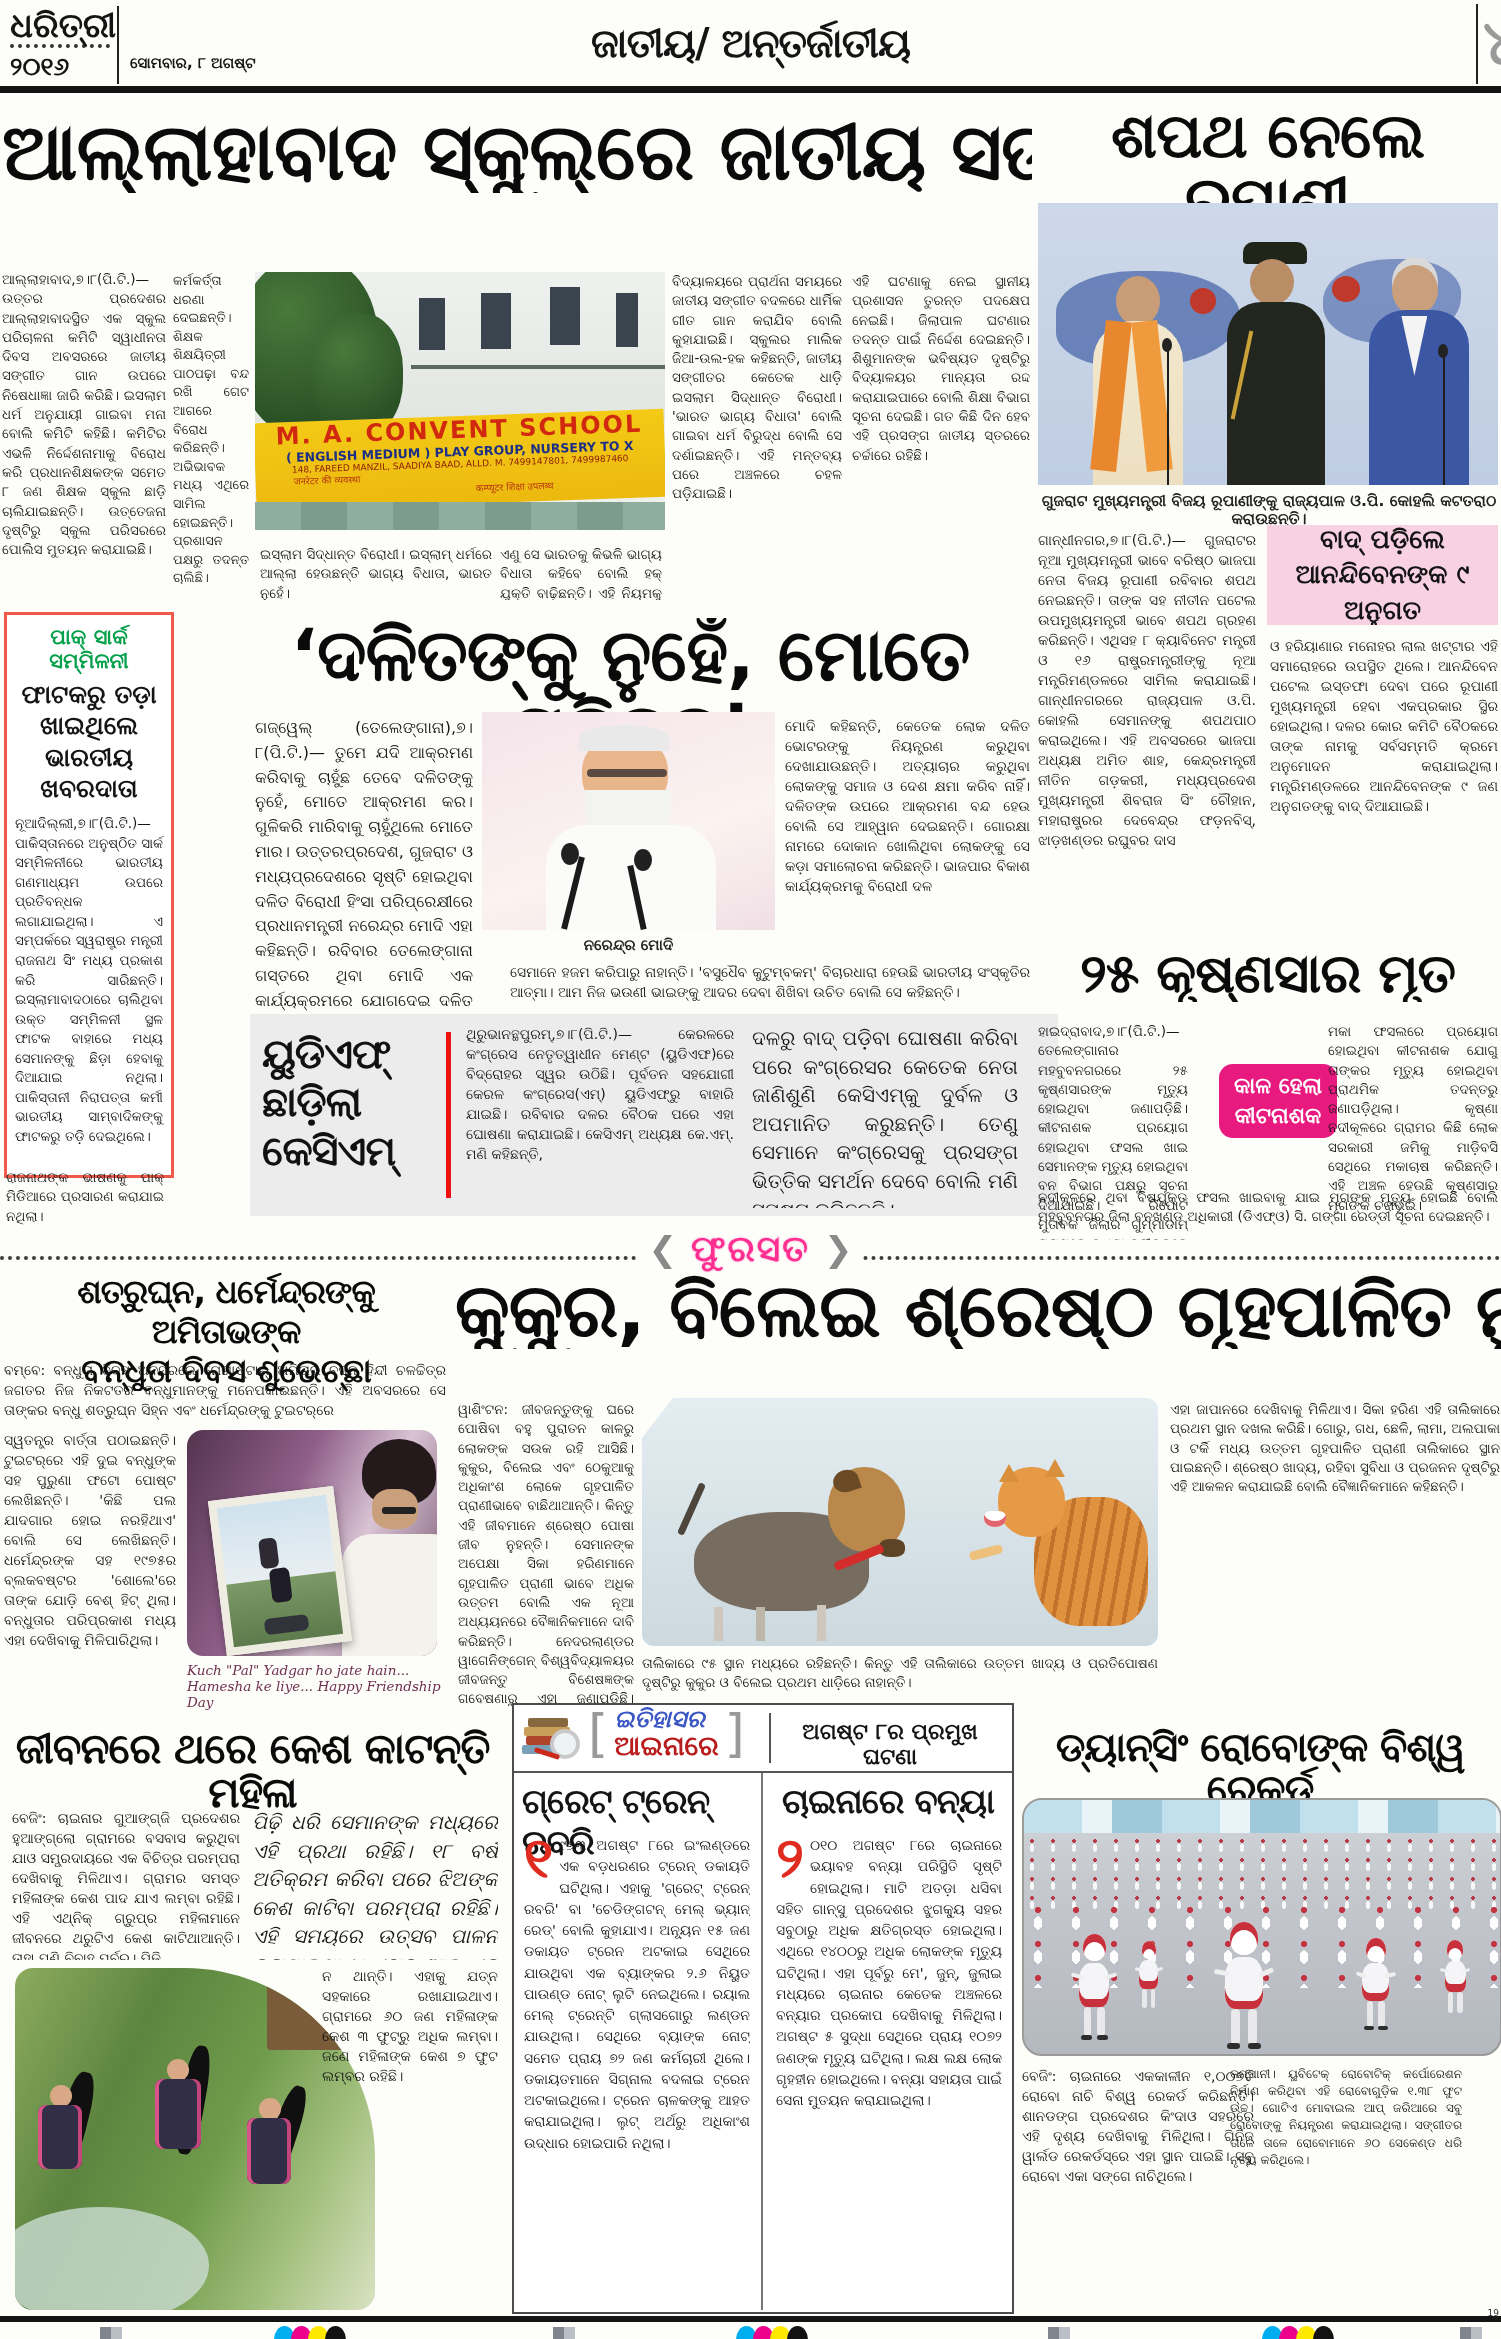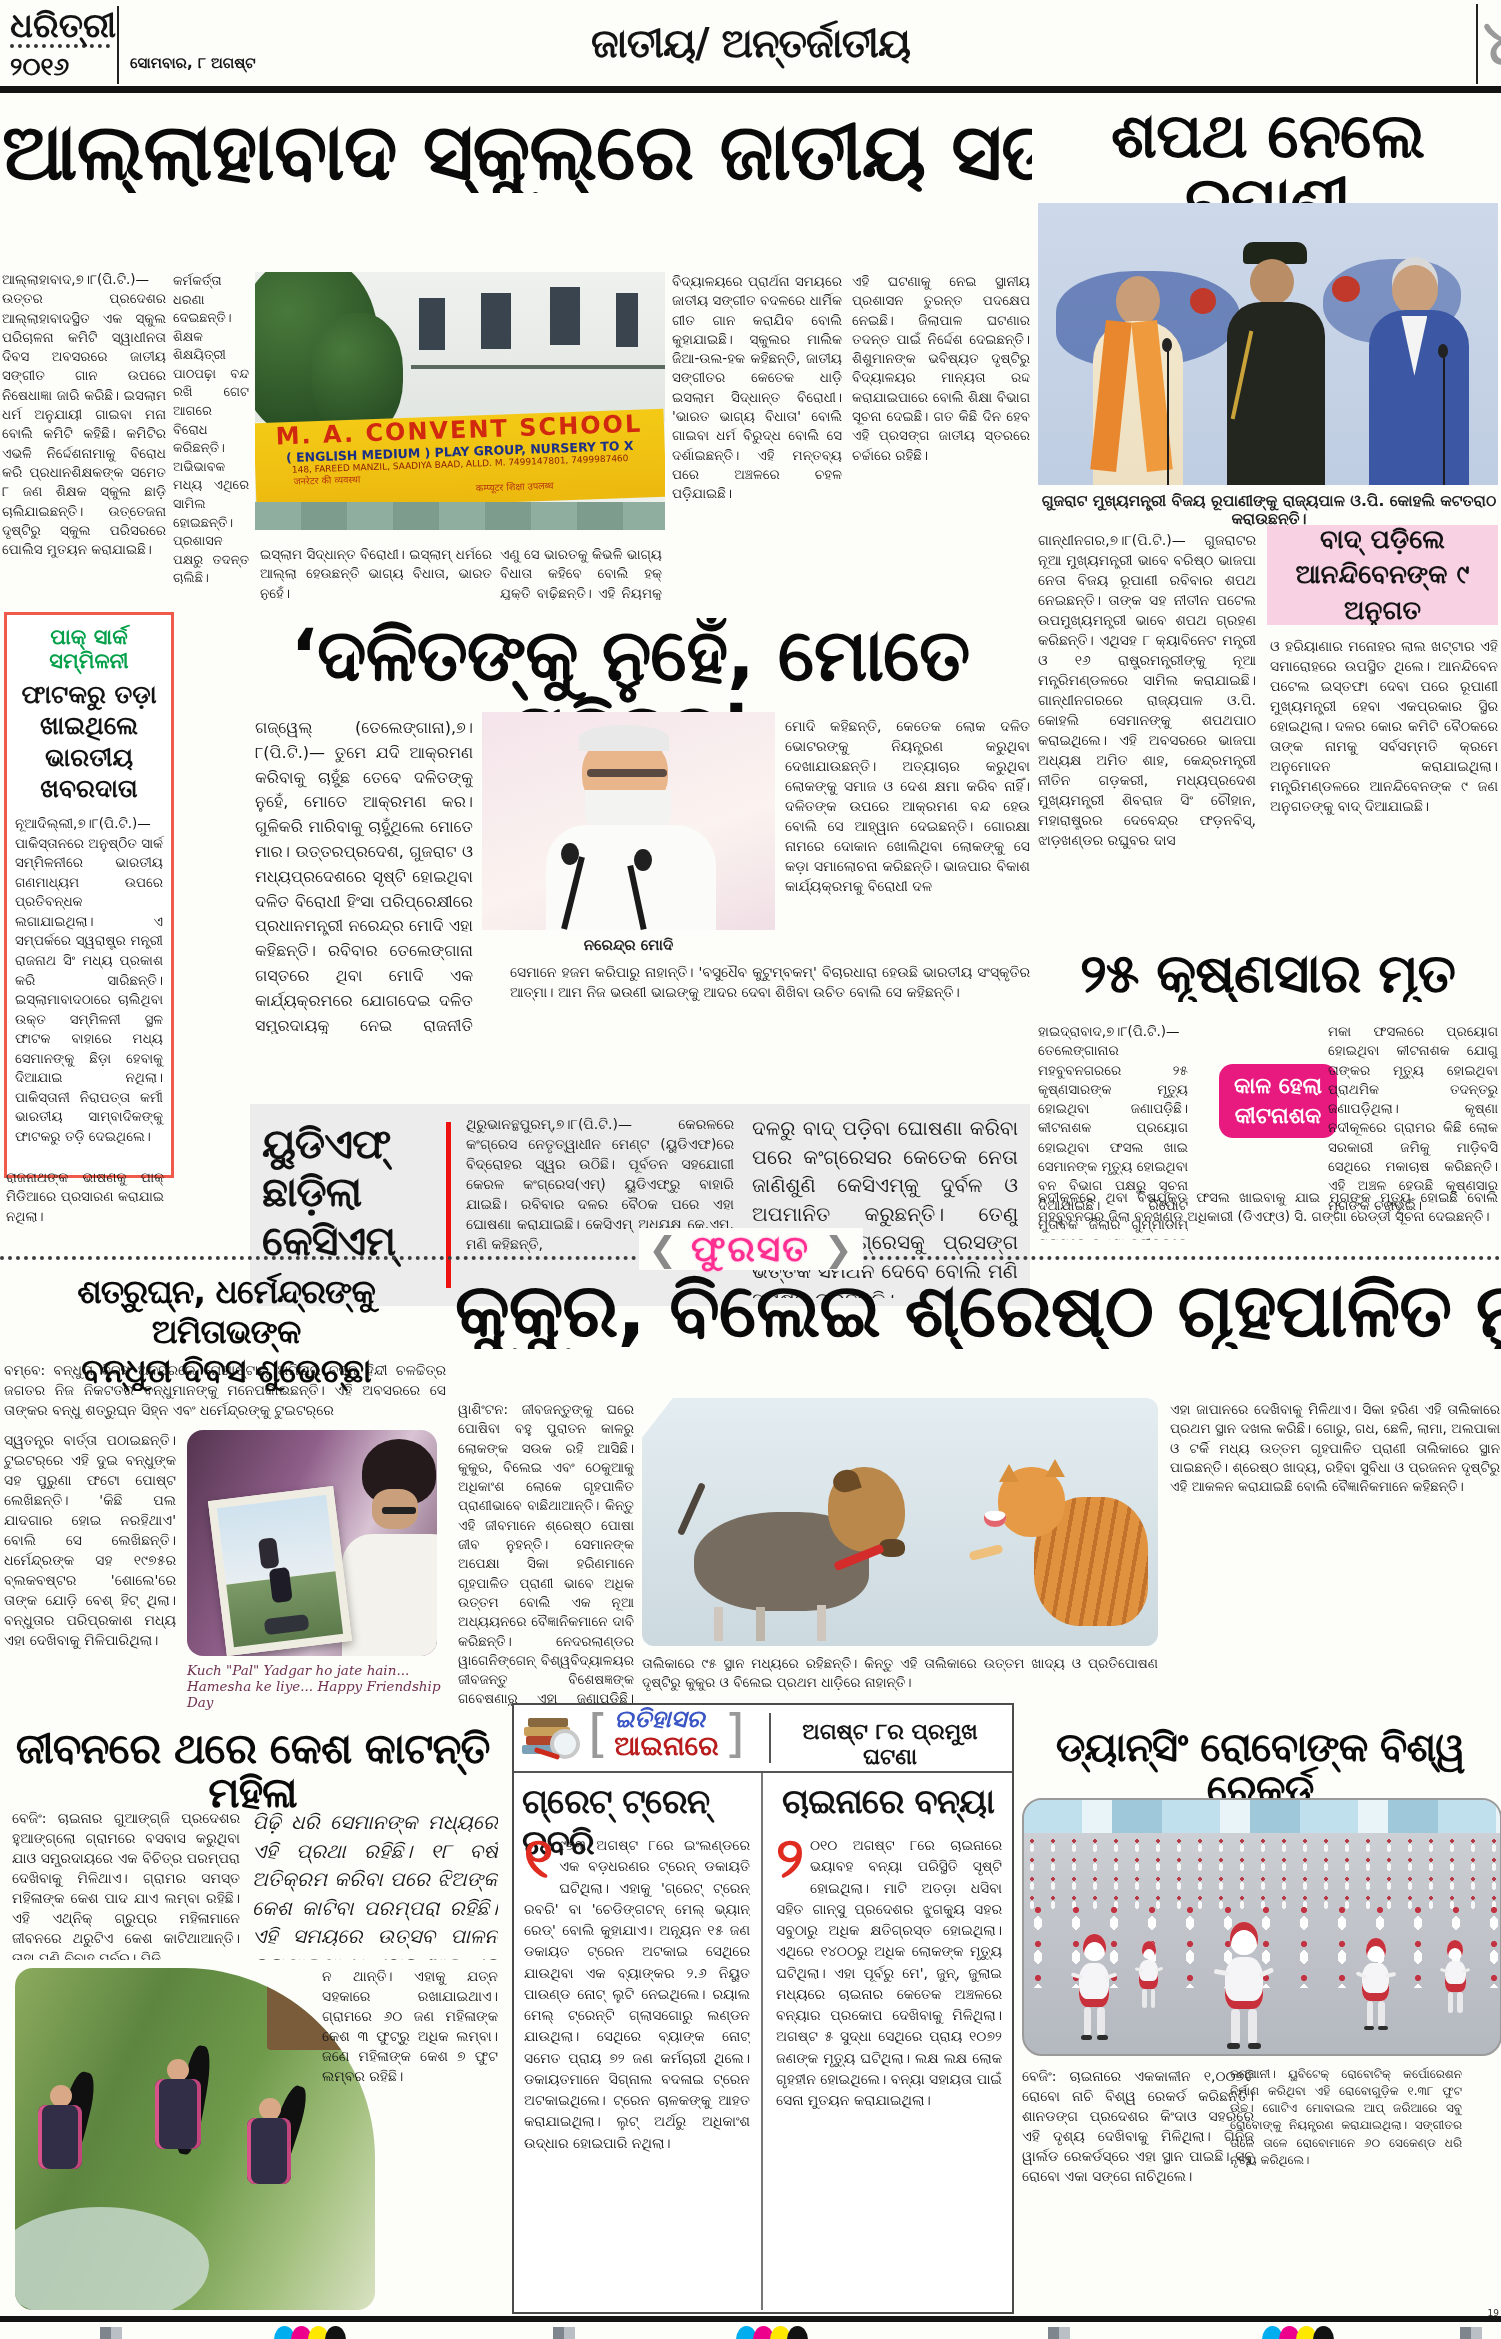--- a/index.html
+++ b/index.html
@@ -171,21 +171,21 @@
     <div class="abs" style="left:30%;bottom:0;width:6px;height:34%;background:#1a1a1a;transform:rotate(14deg);"></div>
     <div class="abs" style="left:52%;bottom:0;width:6px;height:30%;background:#1a1a1a;transform:rotate(-12deg);"></div>
     <div class="abs" style="left:27%;bottom:30%;width:18px;height:22px;border-radius:50%;background:#202020;"></div>
     <div class="abs" style="left:52%;bottom:27%;width:18px;height:22px;border-radius:50%;background:#202020;"></div>
   </div>
   <div class="cap" style="left:482px;top:936px;width:293px;text-align:center;font-weight:700;">ନରେନ୍ଦ୍ର ମୋଦି</div>
 
   <div class="t" style="left:785px;top:716px;width:245px;height:222px;font-size:14px;">ମୋଦି କହିଛନ୍ତି, କେତେକ ଲୋକ ଦଳିତ ଭୋଟରଙ୍କୁ ନିୟନ୍ତ୍ରଣ କରୁଥିବା ଦେଖାଯାଉଛନ୍ତି। ଅତ୍ୟାଚାର କରୁଥିବା ଲୋକଙ୍କୁ ସମାଜ ଓ ଦେଶ କ୍ଷମା କରିବ ନାହିଁ। ଦଳିତଙ୍କ ଉପରେ ଆକ୍ରମଣ ବନ୍ଦ ହେଉ ବୋଲି ସେ ଆହ୍ୱାନ ଦେଇଛନ୍ତି। ଗୋରକ୍ଷା ନାମରେ ଦୋକାନ ଖୋଲିଥିବା ଲୋକଙ୍କୁ ସେ କଡ଼ା ସମାଲୋଚନା କରିଛନ୍ତି। ଭାଜପାର ବିକାଶ କାର୍ଯ୍ୟକ୍ରମକୁ ବିରୋଧୀ ଦଳ</div>
   <div class="t" style="left:510px;top:962px;width:520px;height:72px;font-size:14px;">ସେମାନେ ହଜମ କରିପାରୁ ନାହାନ୍ତି। 'ବସୁଧୈବ କୁଟୁମ୍ବକମ୍' ବିଚାରଧାରା ହେଉଛି ଭାରତୀୟ ସଂସ୍କୃତିର ଆତ୍ମା। ଆମ ନିଜ ଭଉଣୀ ଭାଇଙ୍କୁ ଆଦର ଦେବା ଶିଖିବା ଉଚିତ ବୋଲି ସେ କହିଛନ୍ତି।</div>
 
-  <div class="graypanel" style="left:250px;top:1104px;width:780px;height:202px;">
+  <div class="graypanel" style="left:250px;top:1014px;width:780px;height:202px;padding-left:28px;">
     <div class="abs bigwords" style="left:12px;top:16px;width:180px;">
       <div>ୟୁଡିଏଫ୍</div>
       <div>ଛାଡ଼ିଲା</div>
       <div>କେସିଏମ୍</div>
     </div>
     <div class="abs" style="left:196px;top:18px;width:5px;height:166px;background:#ee1111;"></div>
     <div class="t" style="left:216px;top:10px;width:268px;height:184px;font-size:14px;">ଥିରୁଭାନନ୍ଥପୁରମ୍,୭।୮(ପି.ଟି.)— କେରଳରେ କଂଗ୍ରେସ ନେତୃତ୍ୱାଧୀନ ମେଣ୍ଟ (ୟୁଡିଏଫ)ରେ ବିଦ୍ରୋହର ସ୍ୱର ଉଠିଛି। ପୂର୍ବତନ ସହଯୋଗୀ କେରଳ କଂଗ୍ରେସ(ଏମ୍) ୟୁଡିଏଫ୍‌ରୁ ବାହାରି ଯାଇଛି। ରବିବାର ଦଳର ବୈଠକ ପରେ ଏହା ଘୋଷଣା କରାଯାଇଛି। କେସିଏମ୍ ଅଧ୍ୟକ୍ଷ କେ.ଏମ୍. ମଣି କହିଛନ୍ତି,</div>
     <div class="t" style="left:502px;top:10px;width:266px;height:184px;font-size:20px;">ଦଳରୁ ବାଦ୍ ପଡ଼ିବା ଘୋଷଣା କରିବା ପରେ କଂଗ୍ରେସର କେତେକ ନେତା ଜାଣିଶୁଣି କେସିଏମ୍‌କୁ ଦୁର୍ବଳ ଓ ଅପମାନିତ କରୁଛନ୍ତି। ତେଣୁ ସେମାନେ କଂଗ୍ରେସକୁ ପ୍ରସଙ୍ଗ ଭିତ୍ତିକ ସମର୍ଥନ ଦେବେ ବୋଲି ମଣି ସ୍ପଷ୍ଟ କରିଛନ୍ତି।</div>
   </div>
 

